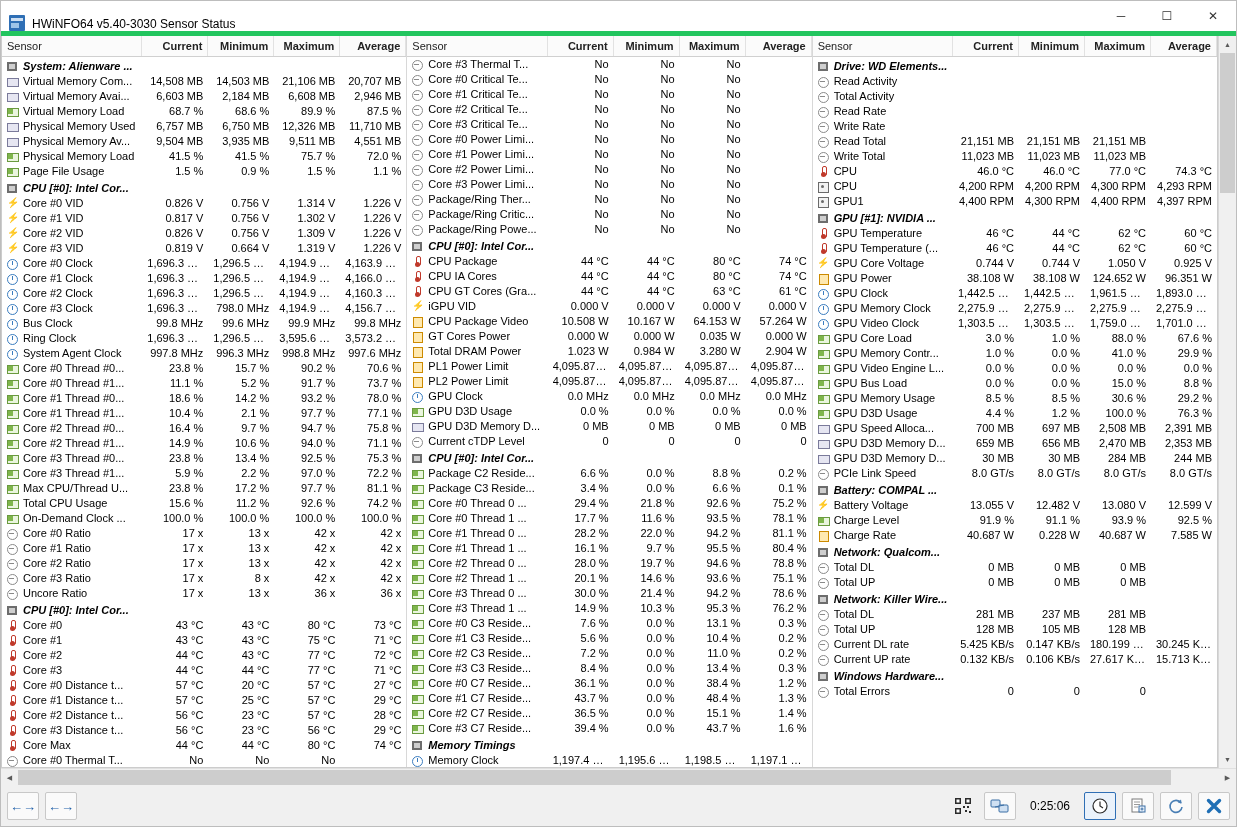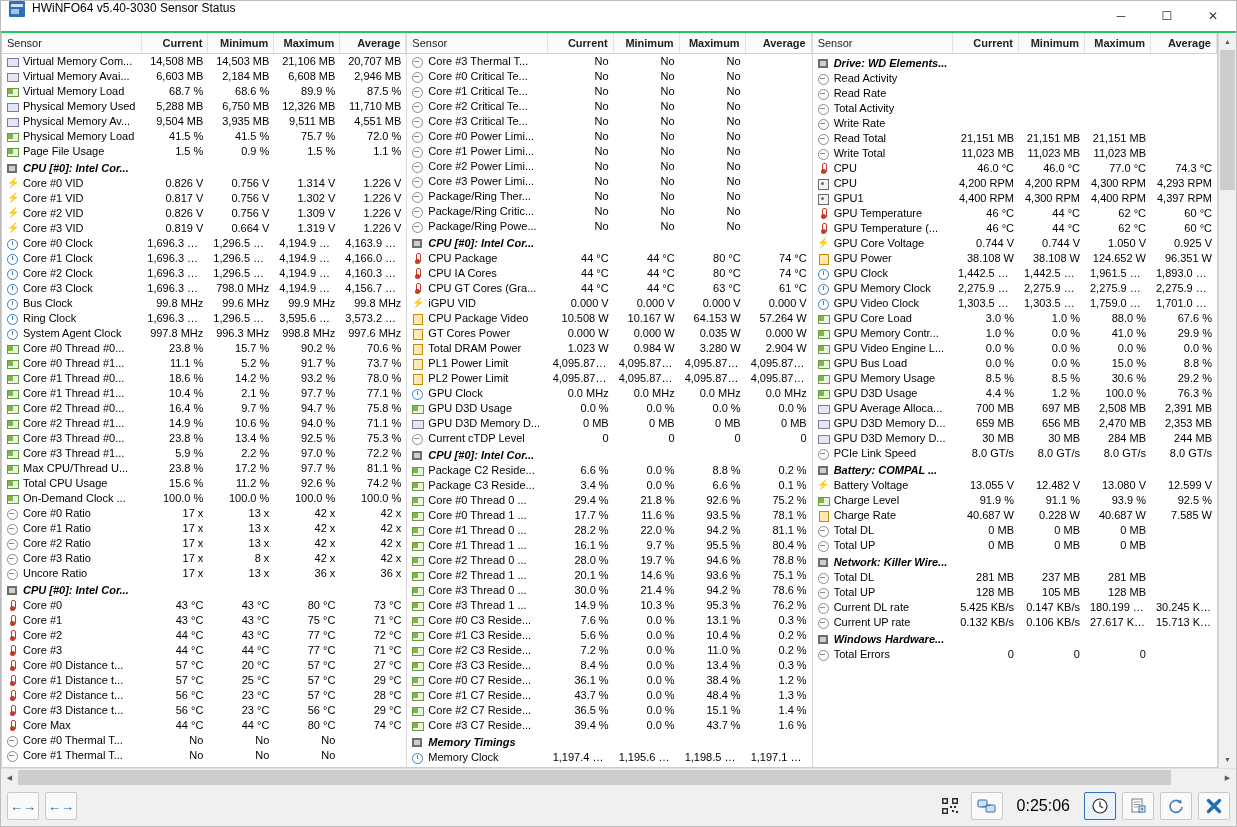--- a/index.html
+++ b/index.html
@@ -15,22 +15,22 @@
     width:1237px;height:827px;
     background:#f0f0f0;
     display:flex;flex-direction:column;
     box-sizing:border-box;
     border:1px solid #bdbdbd;
   }
   
   .titlebar{
     height:30px;min-height:30px;
     background:#ffffff;
-    display:flex;align-items:flex-start;
-    border-bottom:2px solid #22c55e;
+    display:flex;align-items:flex-end;
+    border-bottom:5px solid #22c55e;
   }
   .titlebar .app-icon{
     width:16px;height:16px;margin-left:8px;margin-right:7px;
     background:#2f6fb5;
     display:flex;align-items:center;justify-content:center;
     color:#fff;font-size:8px;line-height:1;
     border-radius:1px;
     position:relative;
   }
   .titlebar .app-icon:before{
@@ -200,21 +200,21 @@
   .tb-btn{
     width:30px;height:26px;
     border:1px solid #c8c8c8;
     background:#fafafa;
     display:flex;align-items:center;justify-content:center;
     border-radius:2px;
   }
   .tb-btn.flat{border:none;background:transparent;}
   .tb-spacer{flex:1;}
   .timer{
-    font-size:16px;color:#000;padding:0 8px;
+    font-size:12px;color:#000;padding:0 8px;
   }
   .tb-btn.selected{border:1px solid #2f6fb5;background:#eaf2fb;}
   .arrow-glyph{color:#1f5fa8;font-size:13px;line-height:1;}
   svg{display:block;}
 </style>
 </head>
 <body>
 
 <div class="window">
 
@@ -232,20 +232,30 @@
 
       <div class="col">
         <div class="hdr">
           <div class="hc sensor">Sensor</div>
           <div class="hc num">Current</div>
           <div class="hc num">Minimum</div>
           <div class="hc num">Maximum</div>
           <div class="hc num">Average</div>
         </div>
         <div class="rows" id="rows1">
+            <div class="row grp">
+              <div class="c sensor">
+                <span class="ico grpi"></span>
+                <span>System: Alienware ...</span>
+              </div>
+              <div class="c num"></div>
+              <div class="c num"></div>
+              <div class="c num"></div>
+              <div class="c num"></div>
+            </div>
             <div class="row">
               <div class="c sensor">
                 <span class="ico mem"></span>
                 <span>Virtual Memory Com...</span>
               </div>
               <div class="c num">14,508 MB</div>
               <div class="c num">14,503 MB</div>
               <div class="c num">21,106 MB</div>
               <div class="c num">20,707 MB</div>
             </div>
@@ -267,21 +277,21 @@
               <div class="c num">68.7 %</div>
               <div class="c num">68.6 %</div>
               <div class="c num">89.9 %</div>
               <div class="c num">87.5 %</div>
             </div>
             <div class="row">
               <div class="c sensor">
                 <span class="ico mem"></span>
                 <span>Physical Memory Used</span>
               </div>
-              <div class="c num">5,288 MB</div>
+              <div class="c num">6,757 MB</div>
               <div class="c num">6,750 MB</div>
               <div class="c num">12,326 MB</div>
               <div class="c num">11,710 MB</div>
             </div>
             <div class="row">
               <div class="c sensor">
                 <span class="ico mem"></span>
                 <span>Physical Memory Av...</span>
               </div>
               <div class="c num">9,504 MB</div>
@@ -1219,31 +1229,31 @@
                 <span>Read Activity</span>
               </div>
               <div class="c num"></div>
               <div class="c num"></div>
               <div class="c num"></div>
               <div class="c num"></div>
             </div>
             <div class="row">
               <div class="c sensor">
                 <span class="ico dot"></span>
+                <span>Total Activity</span>
+              </div>
+              <div class="c num"></div>
+              <div class="c num"></div>
+              <div class="c num"></div>
+              <div class="c num"></div>
+            </div>
+            <div class="row">
+              <div class="c sensor">
+                <span class="ico dot"></span>
                 <span>Read Rate</span>
-              </div>
-              <div class="c num"></div>
-              <div class="c num"></div>
-              <div class="c num"></div>
-              <div class="c num"></div>
-            </div>
-            <div class="row">
-              <div class="c sensor">
-                <span class="ico dot"></span>
-                <span>Total Activity</span>
               </div>
               <div class="c num"></div>
               <div class="c num"></div>
               <div class="c num"></div>
               <div class="c num"></div>
             </div>
             <div class="row">
               <div class="c sensor">
                 <span class="ico dot"></span>
                 <span>Write Rate</span>
@@ -1296,20 +1306,30 @@
             <div class="row">
               <div class="c sensor">
                 <span class="ico fan"></span>
                 <span>GPU1</span>
               </div>
               <div class="c num">4,400 RPM</div>
               <div class="c num">4,300 RPM</div>
               <div class="c num">4,400 RPM</div>
               <div class="c num">4,397 RPM</div>
             </div>
+            <div class="row grp">
+              <div class="c sensor">
+                <span class="ico grpi"></span>
+                <span>GPU [#1]: NVIDIA ...</span>
+              </div>
+              <div class="c num"></div>
+              <div class="c num"></div>
+              <div class="c num"></div>
+              <div class="c num"></div>
+            </div>
             <div class="row">
               <div class="c sensor">
                 <span class="ico temp"></span>
                 <span>GPU Temperature</span>
               </div>
               <div class="c num">46 °C</div>
               <div class="c num">44 °C</div>
               <div class="c num">62 °C</div>
               <div class="c num">60 °C</div>
             </div>
@@ -1429,21 +1449,21 @@
                 <span>GPU D3D Usage</span>
               </div>
               <div class="c num">4.4 %</div>
               <div class="c num">1.2 %</div>
               <div class="c num">100.0 %</div>
               <div class="c num">76.3 %</div>
             </div>
             <div class="row">
               <div class="c sensor">
                 <span class="ico mem"></span>
-                <span>GPU Average Alloca...</span>
+                <span>GPU Speed Alloca...</span>
               </div>
               <div class="c num">700 MB</div>
               <div class="c num">697 MB</div>
               <div class="c num">2,508 MB</div>
               <div class="c num">2,391 MB</div>
             </div>
             <div class="row">
               <div class="c sensor">
                 <span class="ico mem"></span>
                 <span>GPU D3D Memory D...</span>
@@ -1505,20 +1525,30 @@
             </div>
             <div class="row">
               <div class="c sensor">
                 <span class="ico pwr"></span>
                 <span>Charge Rate</span>
               </div>
               <div class="c num">40.687 W</div>
               <div class="c num">0.228 W</div>
               <div class="c num">40.687 W</div>
               <div class="c num">7.585 W</div>
+            </div>
+            <div class="row grp">
+              <div class="c sensor">
+                <span class="ico grpi"></span>
+                <span>Network: Qualcom...</span>
+              </div>
+              <div class="c num"></div>
+              <div class="c num"></div>
+              <div class="c num"></div>
+              <div class="c num"></div>
             </div>
             <div class="row">
               <div class="c sensor">
                 <span class="ico dot"></span>
                 <span>Total DL</span>
               </div>
               <div class="c num">0 MB</div>
               <div class="c num">0 MB</div>
               <div class="c num">0 MB</div>
               <div class="c num"></div>

